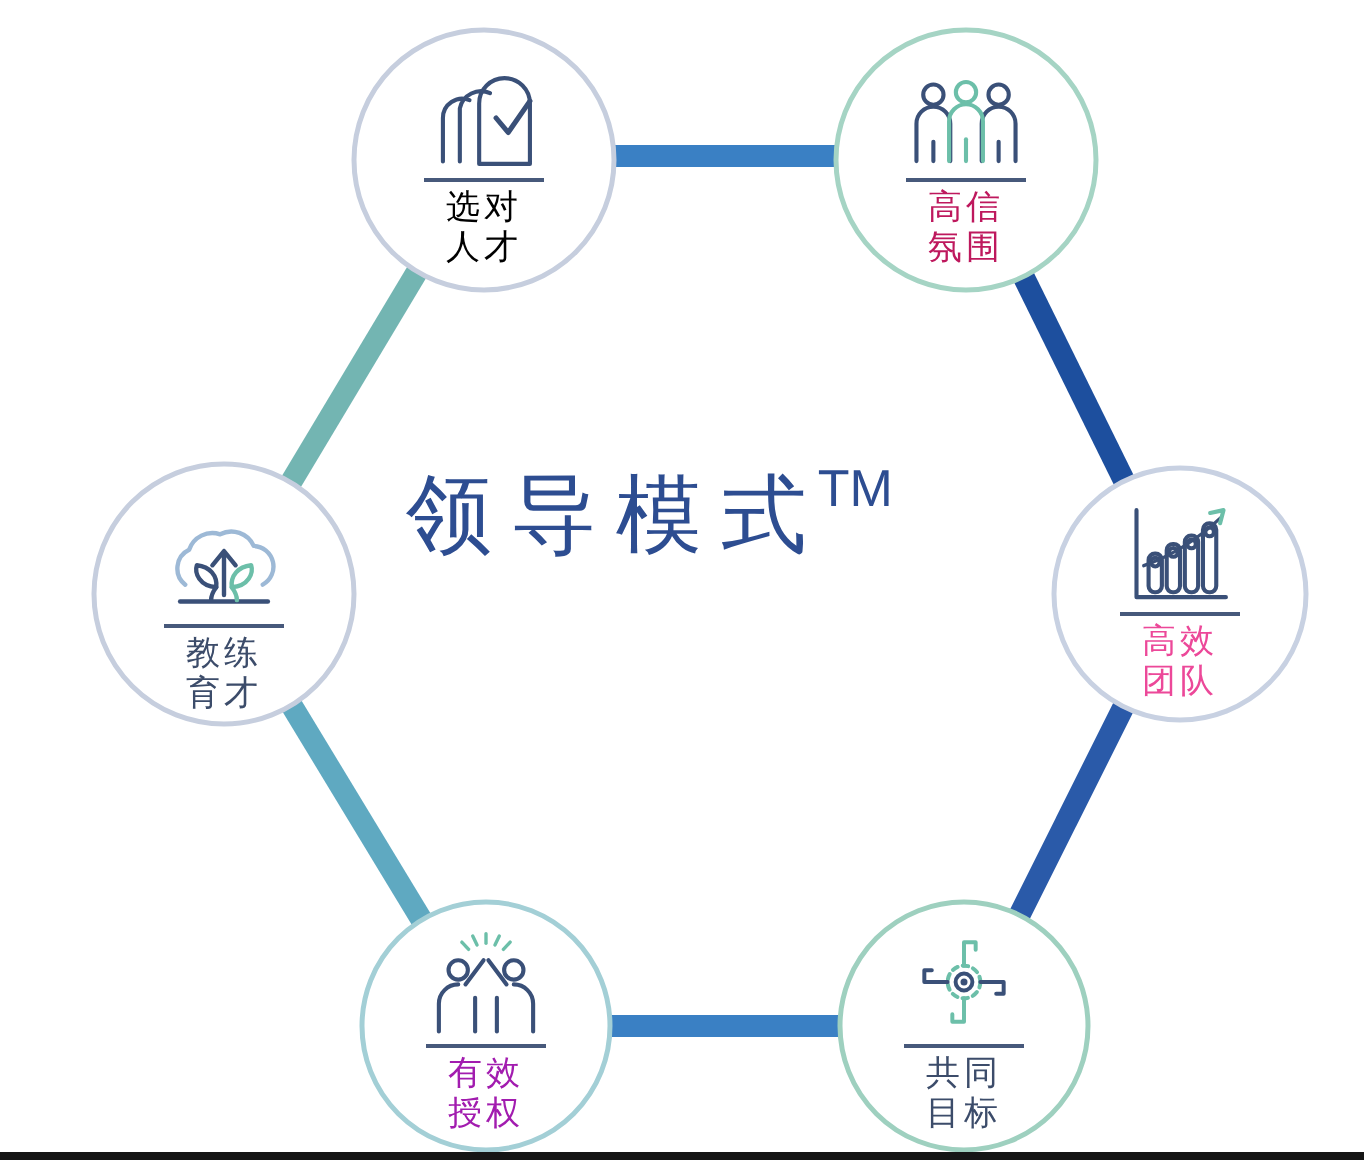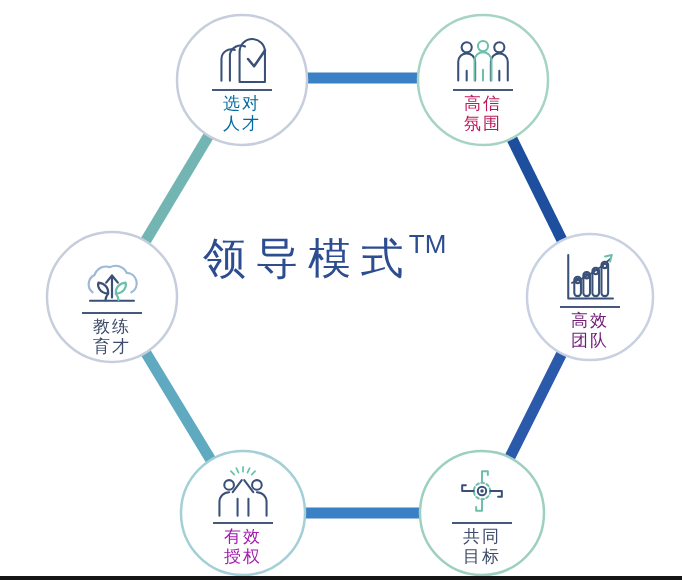--- a/index.html
+++ b/index.html
@@ -72,21 +72,21 @@
       <svg width="58" height="50" viewBox="0 0 48 40" fill="none" stroke-linecap="round" stroke-linejoin="round" stroke-width="1.7">
         <g stroke="#3a5078">
           <path d="M7,38 V20 a8,8 0 0 1 11,-7.4"></path>
           <path d="M14,38 V16 a9,9 0 0 1 12.5,-6.3"></path>
           <path d="M22,39 V14 a10.5,10.5 0 0 1 21,0 V39 H22"></path>
           <polyline points="29,20 34,26 43,13" stroke-width="2.1"></polyline>
         </g>
       </svg>
     </div>
     <div class="divider" style="background-color: rgb(71, 89, 123);"></div>
-    <div class="node-label" style="color: #0369a1;">
+    <div class="node-label" style="color: #000000;">
       <div>选对</div>
       <div>人才</div>
     </div>
   </div>
 
   <div class="node" style="left:417px;top:14px;">
     <div class="icon-wrap">
       <svg width="58" height="48" viewBox="0 0 48 38" fill="none" stroke-linecap="round" stroke-linejoin="round" stroke-width="1.7">
         <g stroke="#3a5078">
           <circle cx="10.5" cy="8.5" r="4.2"></circle>
@@ -124,21 +124,21 @@
           <circle cx="28.75" cy="19" r="1.8"></circle>
           <circle cx="36.25" cy="14" r="1.8"></circle>
           <path d="M9,28 Q26,22 41,8" stroke-width="1.4"></path>
         </g>
         <g stroke="#6cbfa9">
           <path d="M42,5 l-5.5,1.2 M42,5 l-1.4,5.4"></path>
         </g>
       </svg>
     </div>
     <div class="divider" style="background-color: rgb(71, 89, 123);"></div>
-    <div class="node-label" style="color: #701a75;">
+    <div class="node-label" style="color: #ec4899;">
       <div>高效</div>
       <div>团队</div>
     </div>
   </div>
 
   <div class="node" style="left:416px;top:447px;">
     <div class="icon-wrap">
       <svg width="56" height="52" viewBox="0 0 48 44" fill="none" stroke-linecap="round" stroke-linejoin="round" stroke-width="1.7">
         <g stroke="#6cbfa9">
           <circle cx="24" cy="22" r="7" stroke-dasharray="2.4 2.2"></circle>

